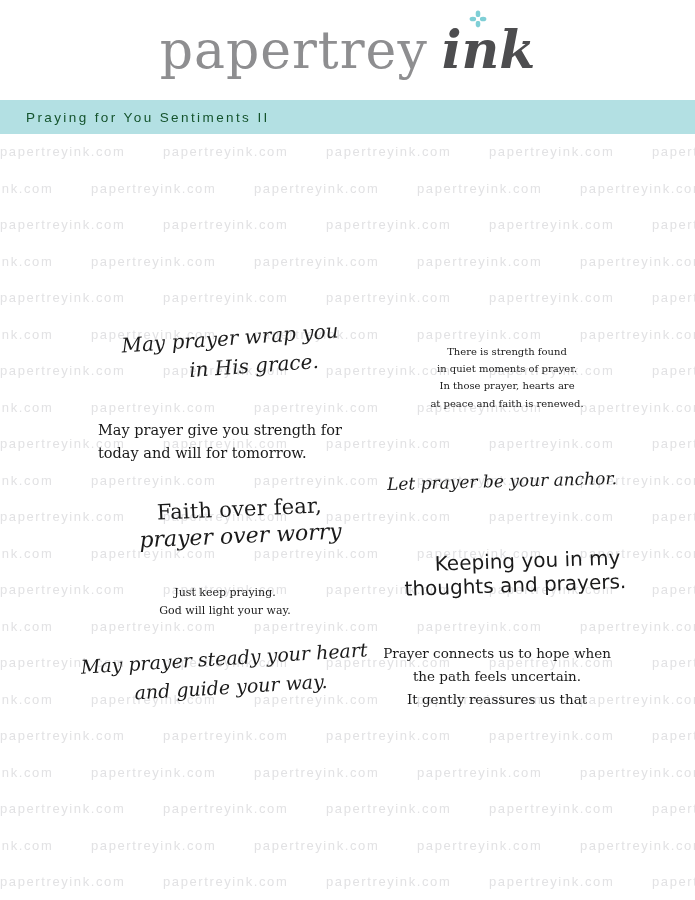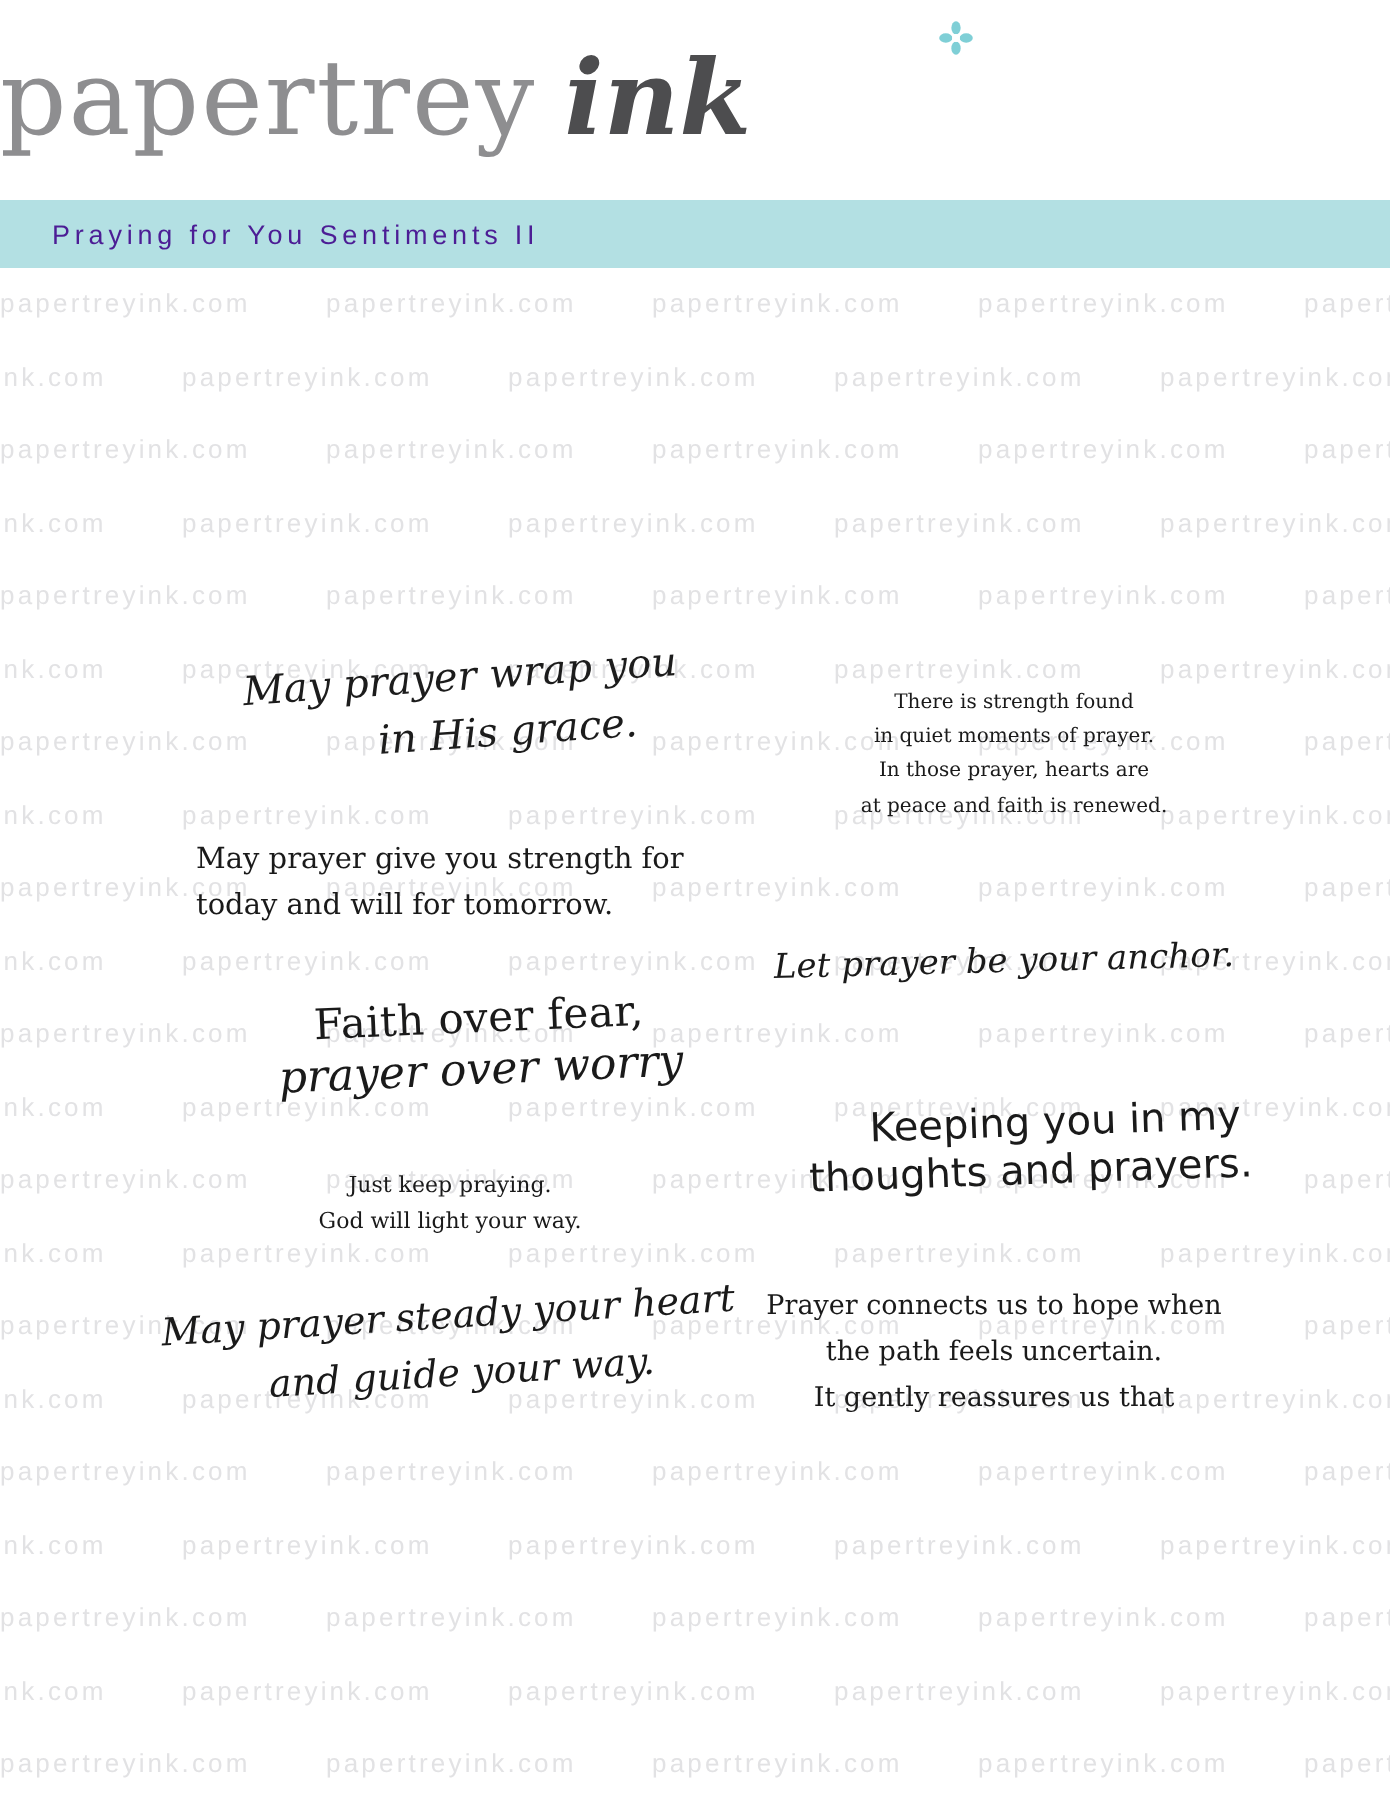--- a/index.html
+++ b/index.html
@@ -21,21 +21,21 @@
     width: 695px;
     height: 900px;
     background: #ffffff;
     box-sizing: border-box;
   }
 
   
   .logo-area {
     position: relative;
     height: 100px;
-    text-align: left;
+    text-align: center;
   }
   .logo {
     position: absolute;
     left: 0;
     right: 0;
     top: 22px;
     font-size: 54px;
     letter-spacing: 0.5px;
     line-height: 1;
     white-space: nowrap;
@@ -68,21 +68,21 @@
   
   .bar {
     position: relative;
     height: 34px;
     background: #b3e0e3;
     display: flex;
     align-items: center;
   }
   .bar .bar-left,
   .bar .bar-right {
-    color: #4c1d95;
+    color: #14532d;
     font-size: 13.5px;
     letter-spacing: 2.4px;
     font-family: "Liberation Sans", sans-serif;
     white-space: nowrap;
   }
   .bar .bar-left {
     margin-left: 26px;
   }
   .bar .bar-right {
     margin-left: auto;

